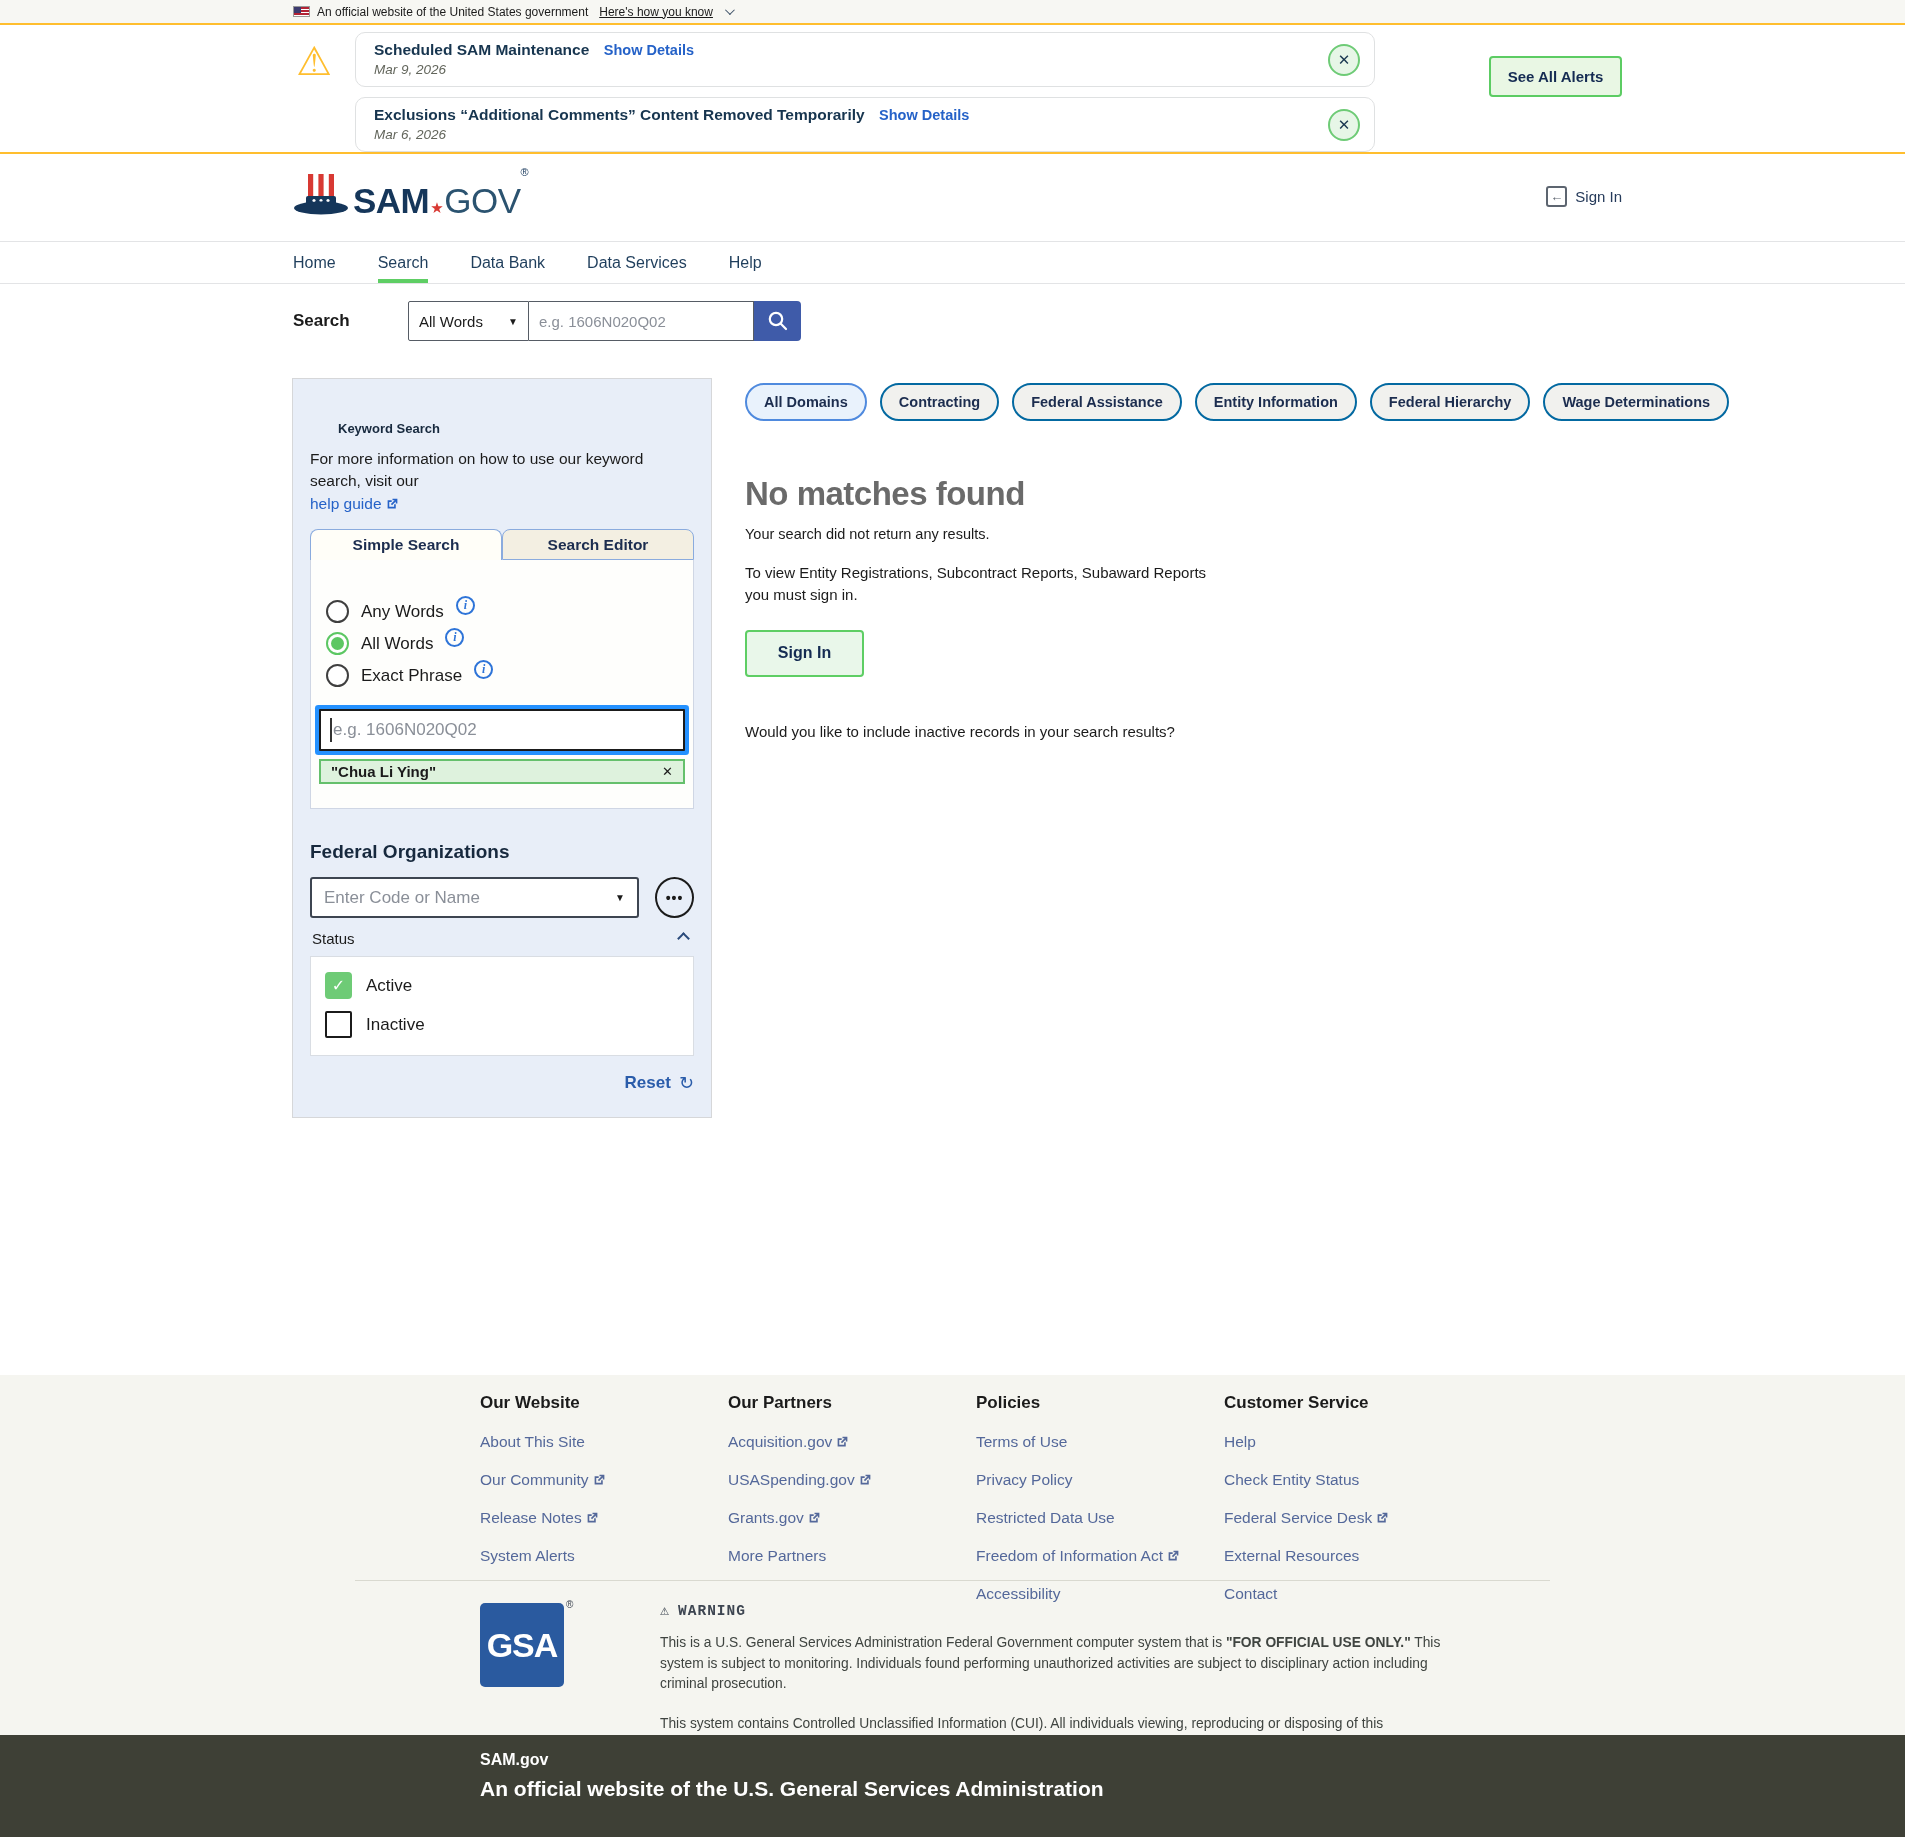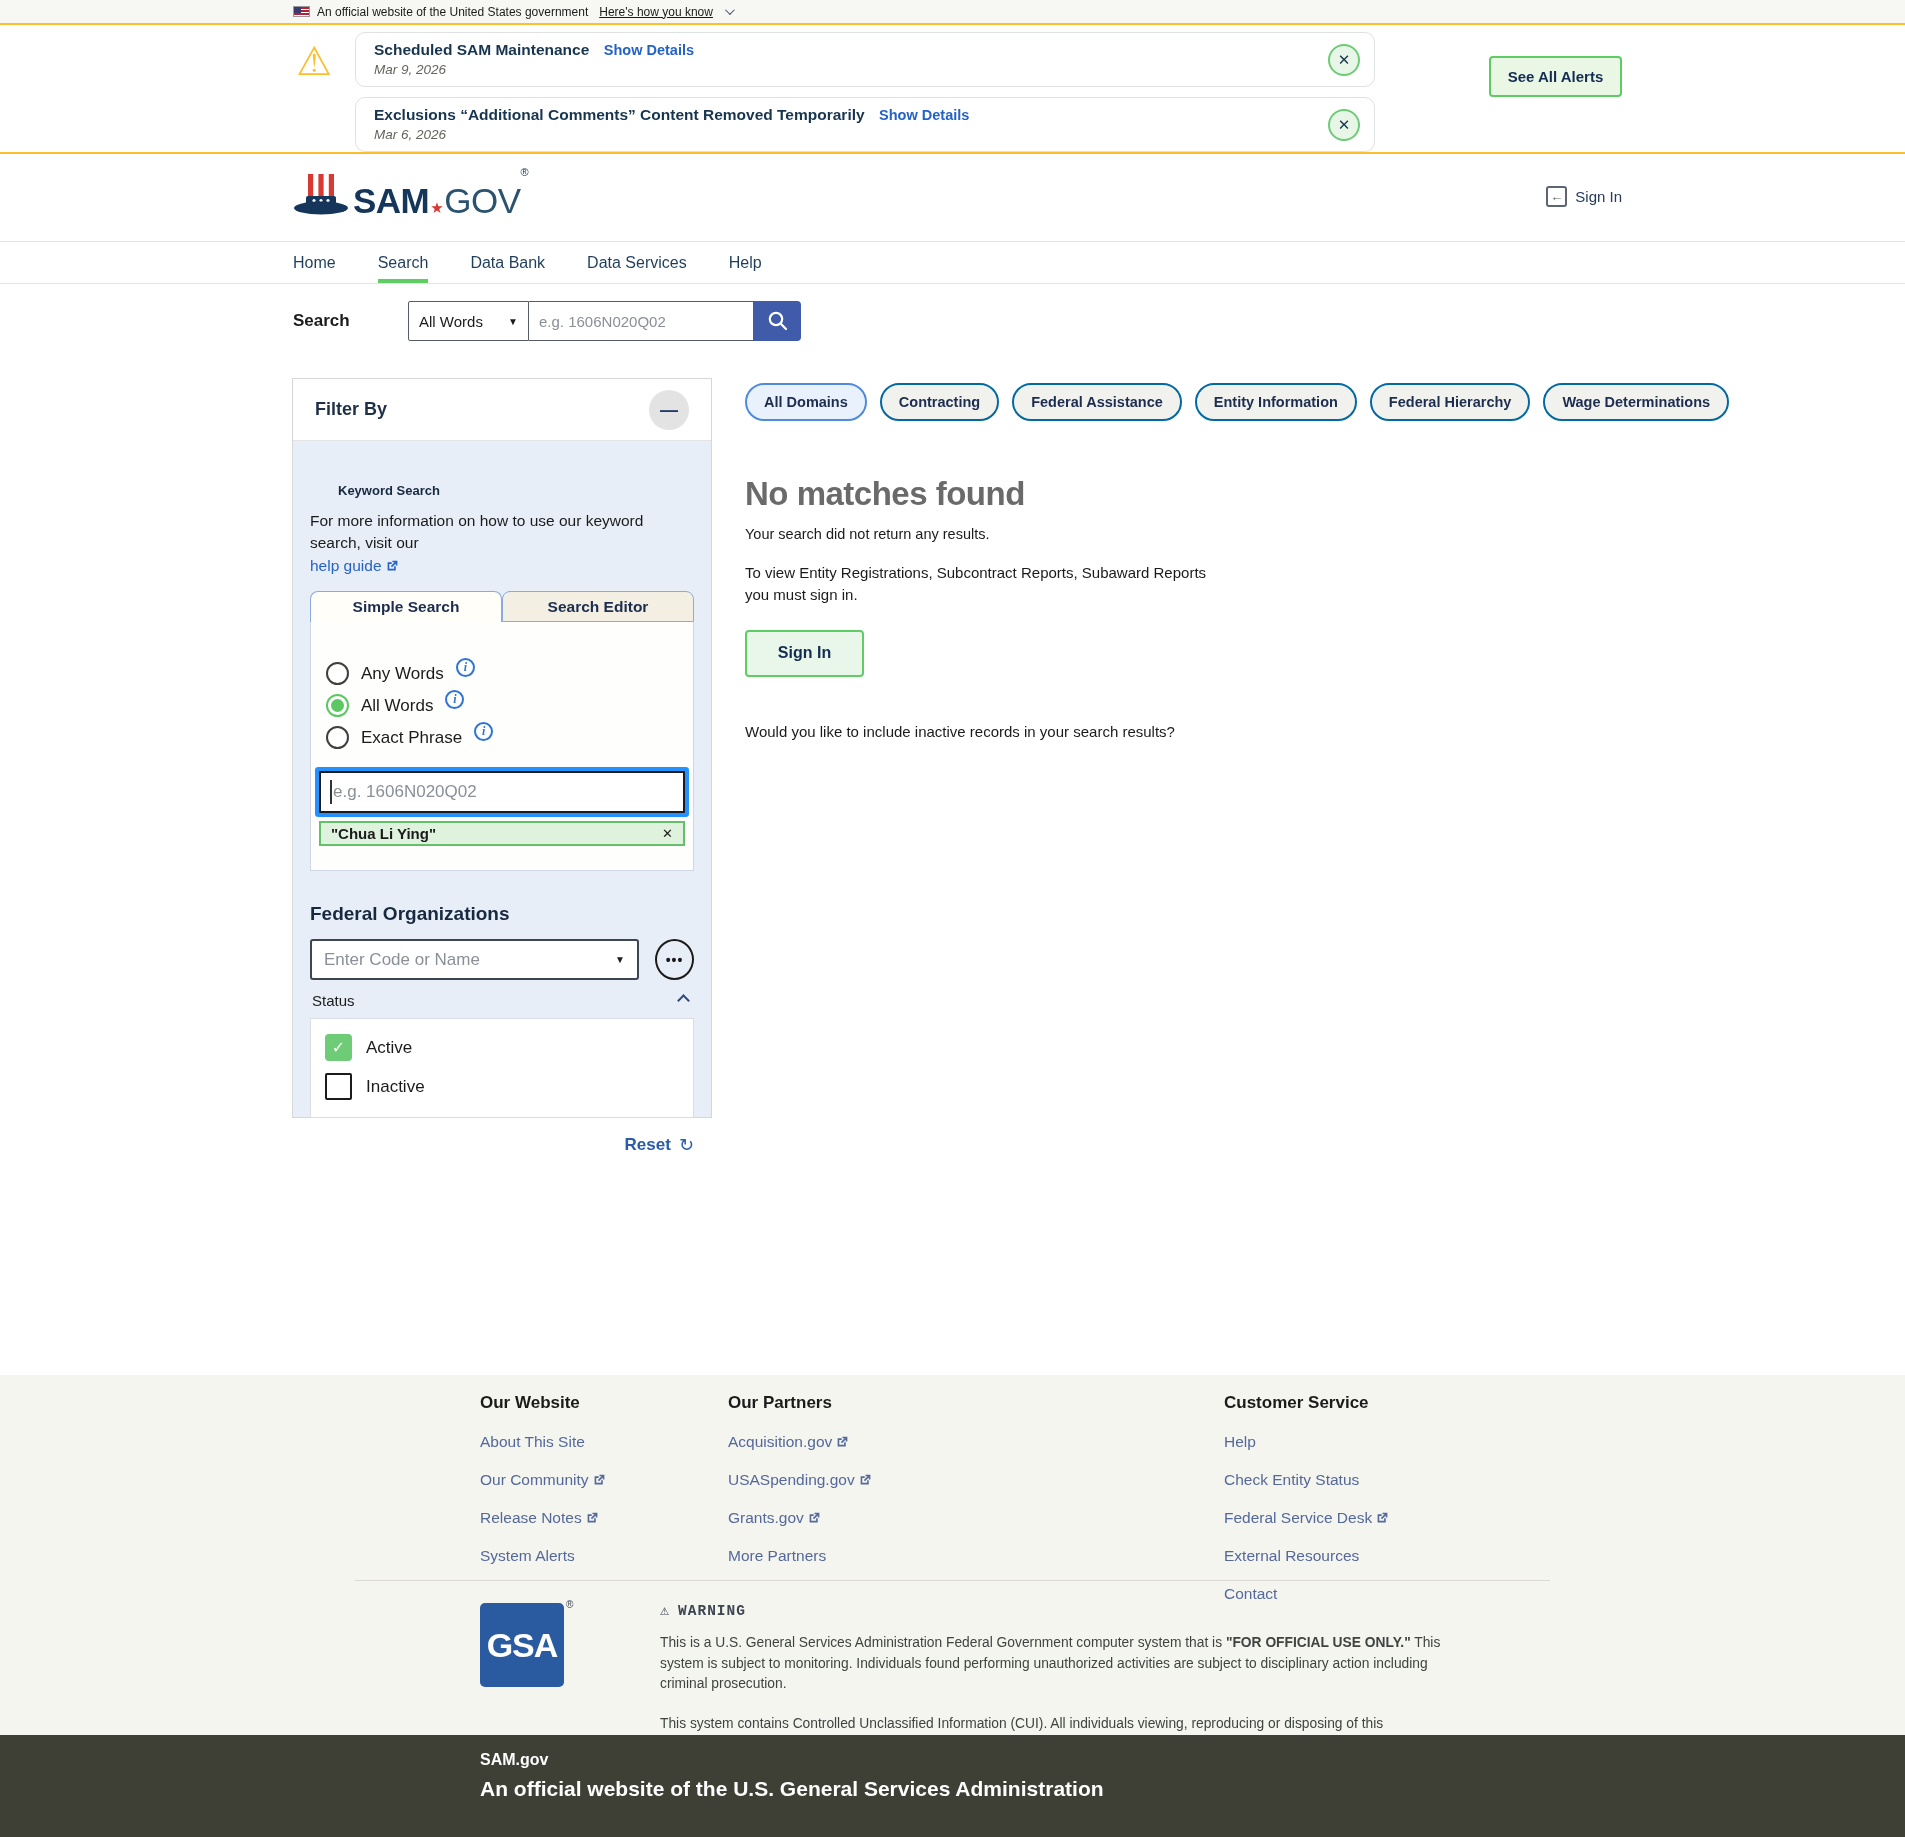--- a/index.html
+++ b/index.html
@@ -233,24 +233,20 @@
     <input class="search-input" placeholder="e.g. 1606N020Q02" style="">
     <button class="search-btn">
       <svg class="mag-svg" viewBox="0 0 24 24">
         <circle cx="10" cy="10" r="6.2" fill="none" stroke="#fff" stroke-width="2.2"></circle>
         <line x1="14.8" y1="14.8" x2="20" y2="20" stroke="#fff" stroke-width="2.2" stroke-linecap="round"></line>
       </svg>
     </button>
   </div>
 
   <div class="filter-panel">
-    <div class="filter-head">
-      <span class="filter-title">Filter By</span>
-      <button class="collapse-btn">—</button>
-    </div>
     <div class="filter-body">
       <div class="kw-heading">Keyword Search</div>
       <div class="kw-info">
         <span>For more information on how to use our keyword search, visit our</span><br>
         <span class="blue-link">help guide</span><svg class="ext-ic" viewBox="0 0 16 16" style="color:#2562c8">
             <path d="M2 4h5v2H4v6h6v-3h2v5H2z"></path>
             <path d="M8 2h6v6h-2V5.4L7.4 10 6 8.6 10.6 4H8z"></path>
           </svg>
       </div>
       <div class="kw-tabs">
@@ -356,20 +352,31 @@
             <path d="M2 4h5v2H4v6h6v-3h2v5H2z"></path>
             <path d="M8 2h6v6h-2V5.4L7.4 10 6 8.6 10.6 4H8z"></path>
           </svg></span>
       <span class="f-link"><span>Grants.gov</span><svg class="ext-ic" viewBox="0 0 16 16">
             <path d="M2 4h5v2H4v6h6v-3h2v5H2z"></path>
             <path d="M8 2h6v6h-2V5.4L7.4 10 6 8.6 10.6 4H8z"></path>
           </svg></span>
       <span class="f-link">More Partners</span>
     </div>
 
+    <div class="f-col c2">
+      <div class="f-head">Policies</div>
+      <span class="f-link">Terms of Use</span>
+      <span class="f-link">Privacy Policy</span>
+      <span class="f-link">Restricted Data Use</span>
+      <span class="f-link"><span>Freedom of Information Act</span><svg class="ext-ic" viewBox="0 0 16 16">
+            <path d="M2 4h5v2H4v6h6v-3h2v5H2z"></path>
+            <path d="M8 2h6v6h-2V5.4L7.4 10 6 8.6 10.6 4H8z"></path>
+          </svg></span>
+      <span class="f-link">Accessibility</span>
+    </div>
 
     <div class="f-col c3">
       <div class="f-head">Customer Service</div>
       <span class="f-link">Help</span>
       <span class="f-link">Check Entity Status</span>
       <span class="f-link"><span>Federal Service Desk</span><svg class="ext-ic" viewBox="0 0 16 16">
             <path d="M2 4h5v2H4v6h6v-3h2v5H2z"></path>
             <path d="M8 2h6v6h-2V5.4L7.4 10 6 8.6 10.6 4H8z"></path>
           </svg></span>
       <span class="f-link">External Resources</span>

